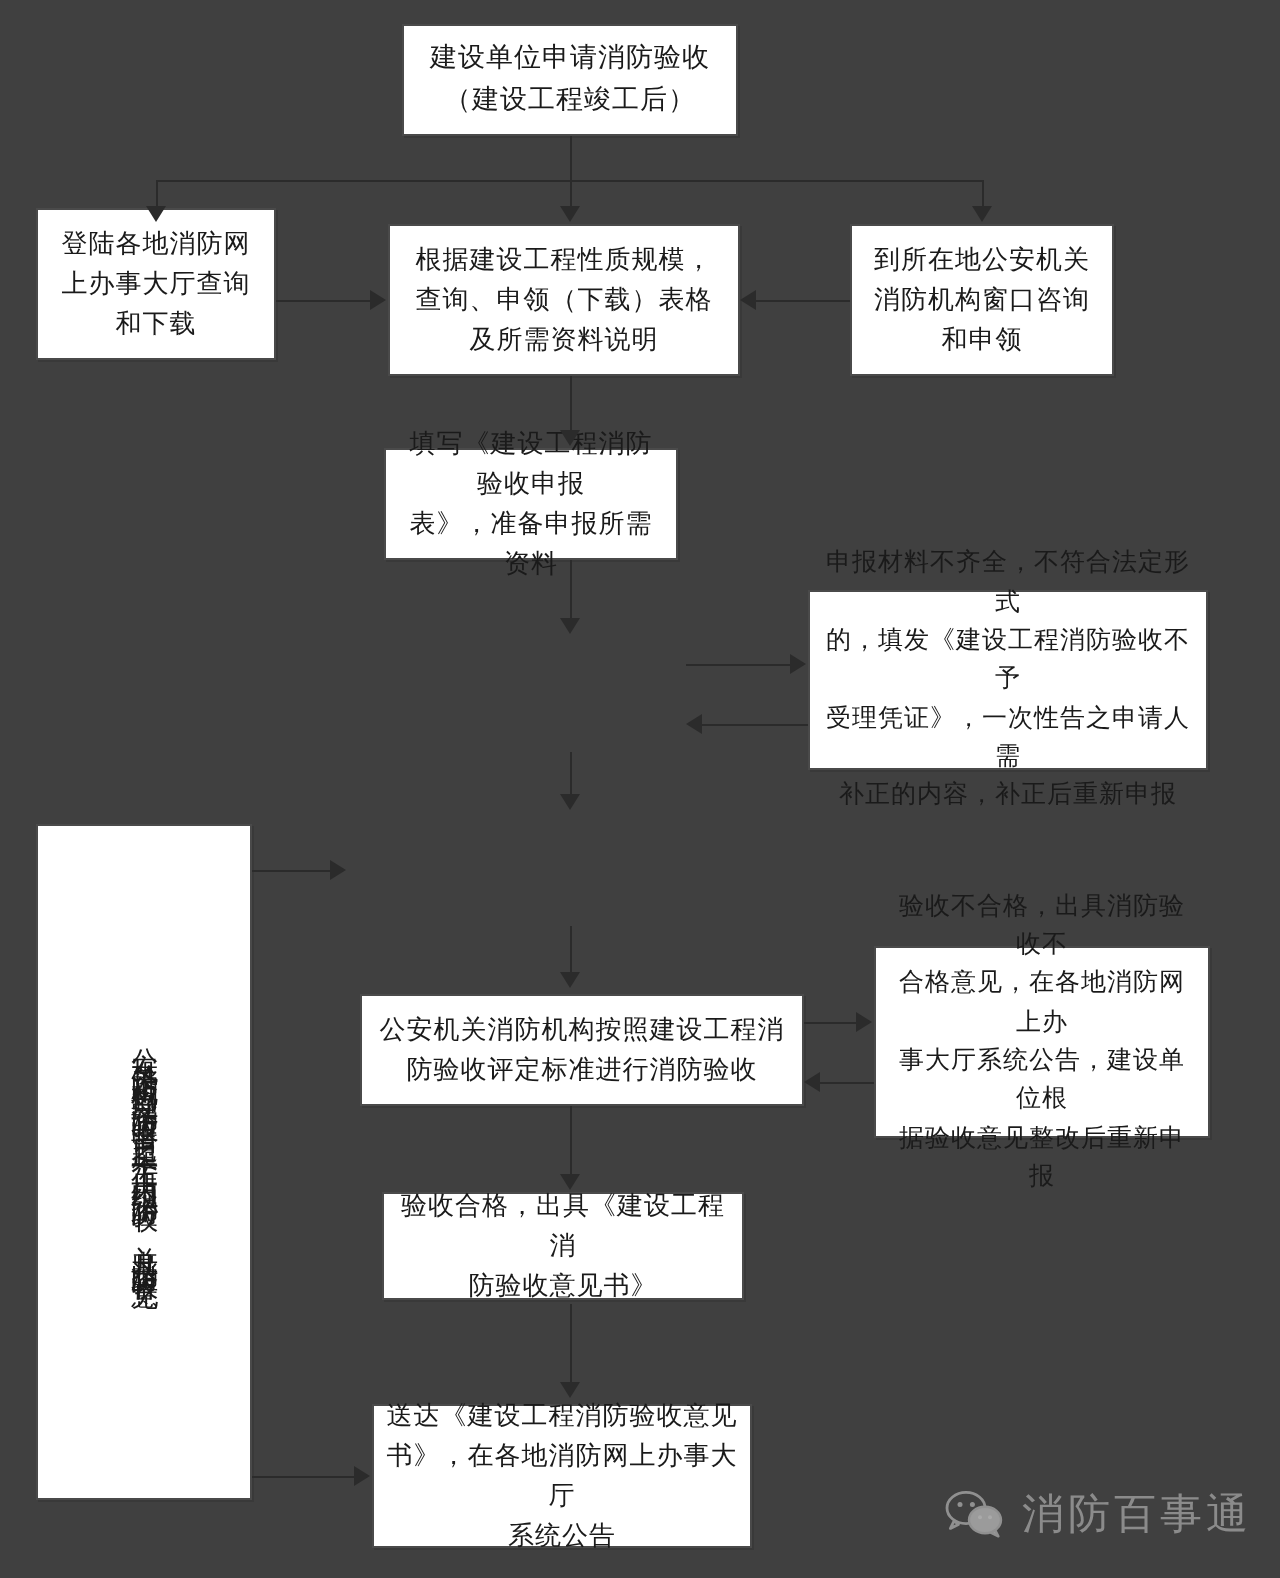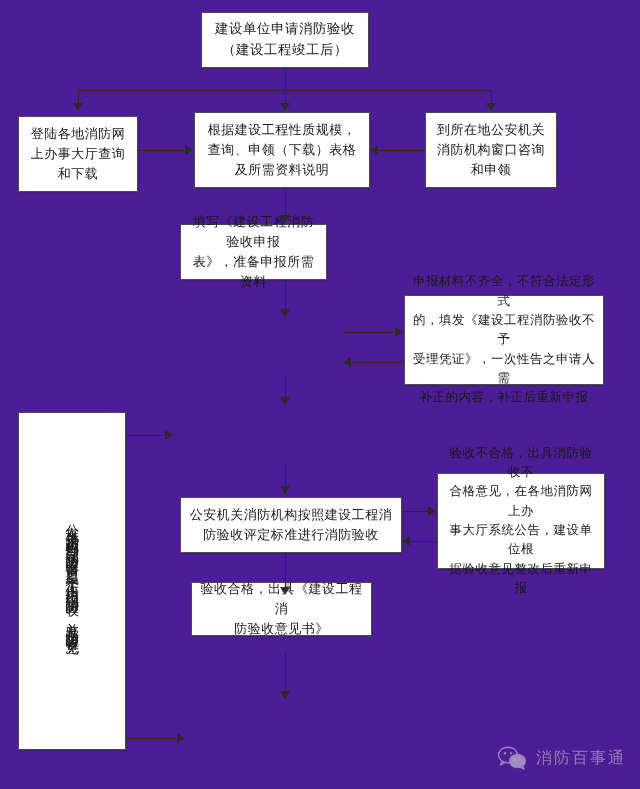--- a/index.html
+++ b/index.html
@@ -7,21 +7,21 @@
     padding: 0;
     background: #ffffff;
   }
   body {
     font-family: "Liberation Serif", "DejaVu Serif", serif;
   }
   #canvas {
     position: relative;
     width: 640px;
     height: 789px;
-    background: #4c1d95;
+    background: #404040;
     overflow: hidden;
   }
   .node {
     position: absolute;
     box-sizing: border-box;
     border: 1px solid #4a4a4a;
     background: #ffffff;
     display: flex;
     align-items: center;
     justify-content: center;
@@ -86,49 +86,49 @@
     position: absolute;
     right: 14px;
     bottom: 18px;
     display: flex;
     align-items: center;
     gap: 9px;
     opacity: 0.55;
     user-select: none;
   }
   #watermark .wm-text {
-    font-size: 16px;
+    font-size: 21px;
     color: #c9c9c9;
     letter-spacing: 2px;
     font-family: "Liberation Sans", sans-serif;
   }
   .wechat-icon { display: block; }
 </style>
 </head>
 <body>
 
 <div id="canvas">
 
   <div class="node n-lg" style="left:201px; top:12px; width:168px; height:56px;">
     <span>建设单位申请消防验收<br>（建设工程竣工后）</span>
   </div>
 
-  <div class="node n-md" style="left:18px; top:116px; width:120px; height:76px;">
+  <div class="node n-md" style="left:18px; top:104px; width:120px; height:76px;">
     <span>登陆各地消防网<br>上办事大厅查询<br>和下载</span>
   </div>
 
   <div class="node n-md" style="left:194px; top:112px; width:176px; height:76px;">
     <span>根据建设工程性质规模，<br>查询、申领（下载）表格<br>及所需资料说明</span>
   </div>
 
   <div class="node n-md" style="left:425px; top:112px; width:132px; height:76px;">
     <span>到所在地公安机关<br>消防机构窗口咨询<br>和申领</span>
   </div>
 
-  <div class="node n-md" style="left:180px; top:224px; width:147px; height:56px;">
+  <div class="node n-md" style="left:192px; top:224px; width:147px; height:56px;">
     <span>填写《建设工程消防验收申报<br>表》，准备申报所需资料</span>
   </div>
 
 
   <div class="node n-sm" style="left:404px; top:295px; width:200px; height:90px;">
     <span>申报材料不齐全，不符合法定形式<br>的，填发《建设工程消防验收不予<br>受理凭证》，一次性告之申请人需<br>补正的内容，补正后重新申报</span>
   </div>
 
 
   <div class="node vertical n-lg" style="left:18px; top:412px; width:108px; height:338px;">
@@ -136,24 +136,27 @@
   </div>
 
   <div class="node n-sm" style="left:437px; top:473px; width:168px; height:96px;">
     <span>验收不合格，出具消防验收不<br>合格意见，在各地消防网上办<br>事大厅系统公告，建设单位根<br>据验收意见整改后重新申报</span>
   </div>
 
   <div class="node n-md" style="left:180px; top:497px; width:222px; height:56px;">
     <span>公安机关消防机构按照建设工程消<br>防验收评定标准进行消防验收</span>
   </div>
 
-  <div class="node n-md" style="left:191px; top:582px; width:181px; height:54px;">
+  <div class="node n-md" style="left:191px; top:596px; width:181px; height:54px;">
     <span>验收合格，出具《建设工程消<br>防验收意见书》</span>
   </div>
 
+  <div class="node n-md" style="left:186px; top:702px; width:190px; height:72px;">
+    <span>送达《建设工程消防验收意见<br>书》，在各地消防网上办事大厅<br>系统公告</span>
+  </div>
 
   <div class="line vline" style="left:285px; top:68px; height:22px;"></div>
 
   <div class="line hline" style="left:78px; top:90px; width:413px;"></div>
 
   <div class="line vline" style="left:78px; top:90px; height:14px;"></div>
   <div class="arrow arrow-down" style="left:73px; top:103px;"></div>
 
   <div class="line vline" style="left:285px; top:90px; height:14px;"></div>
   <div class="arrow arrow-down" style="left:280px; top:103px;"></div>

